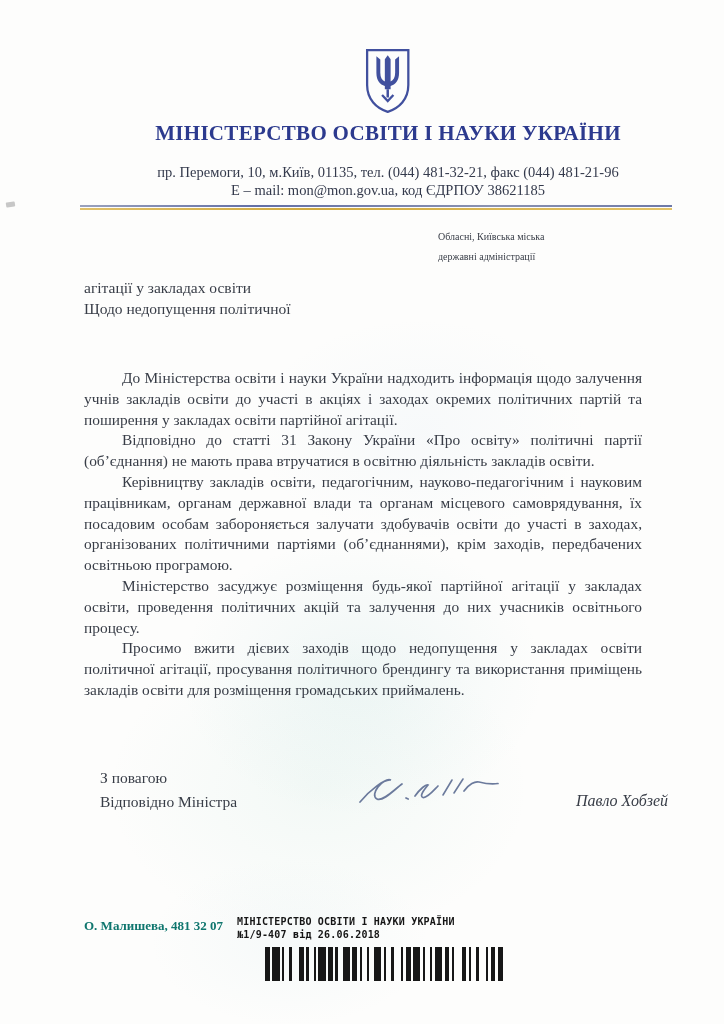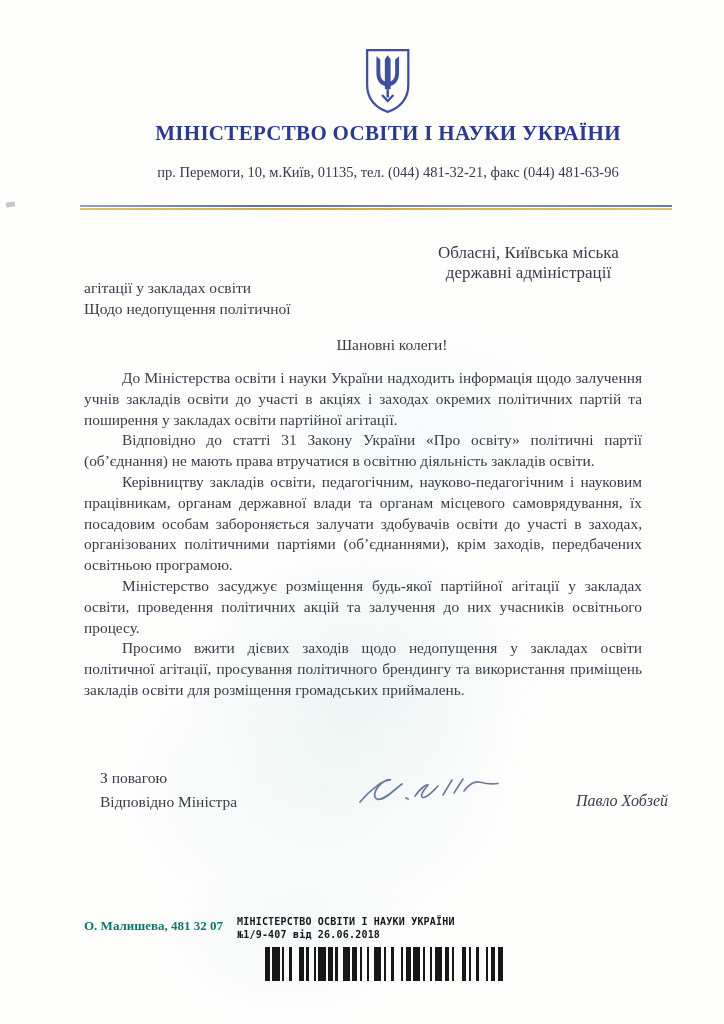--- a/index.html
+++ b/index.html
@@ -38,21 +38,21 @@
     color:#2c3a8e;
   }
   .addr{
     font-size:14.5px;line-height:18px;color:#343a4c;
   }
   .addr-first{margin-top:17px;}
   .divider{position:absolute;left:80px;right:52px;top:205px;}
   .d-blue{height:2px;background:linear-gradient(90deg,#9aa2bd,#626fa6 30%,#8b93b1 70%,#6d79a8);}
   .d-yellow{height:2px;margin-top:1px;background:linear-gradient(90deg,#e0c069,#cfa93f 40%,#e3c367);}
   
-  .recipient{position:absolute;left:438px;top:243px;font-size:17px;line-height:20px;text-align:center;}
+  .recipient{position:absolute;left:438px;top:227px;font-size:10px;line-height:20px;}
   .subject{position:absolute;left:84px;top:277px;font-size:15.5px;line-height:21px;}
   .salutation{
     position:absolute;left:84px;top:336px;width:558px;
     text-align:center;padding-left:58px;box-sizing:border-box;
     font-size:15.5px;
   }
   .body-text{
     position:absolute;left:84px;top:368px;width:558px;
     font-size:15.4px;line-height:20.8px;
     text-align:justify;
@@ -88,39 +88,39 @@
   <header class="letterhead">
     <div class="emblem">
       <svg viewBox="0 0 48 66" fill="none">
         <path d="M4 3 H44 V37 C44 51 35 59.5 24 63 C13 59.5 4 51 4 37 Z" stroke="#41509e" stroke-width="2.2"></path>
         <path d="M13 9 V25 C13 32.5 16.5 36.5 21.2 37.8 V41 H26.8 V37.8 C31.5 36.5 35 32.5 35 25 V9 L31.2 12.2 V25 C31.2 29.6 29.5 32.4 26.8 33.6 V12 L24 8 L21.2 12 V33.6 C18.5 32.4 16.8 29.6 16.8 25 V12.2 Z" fill="#41509e"></path>
         <path d="M24 41 V49" stroke="#41509e" stroke-width="2.4"></path>
         <path d="M18.5 46.5 L24 52.5 L29.5 46.5" stroke="#41509e" stroke-width="2.2"></path>
       </svg>
     </div>
     <h1 class="title">МІНІСТЕРСТВО ОСВІТИ І НАУКИ УКРАЇНИ</h1>
-    <div class="addr addr-first">пр. Перемоги, 10, м.Київ, 01135, тел. (044) 481-32-21, факс (044) 481-63-96</div>
+    <div class="addr addr-first">пр. Перемоги, 10, м.Київ, 01135, тел. (044) 481-32-21, факс (044) 481-21-96</div>
+    <div class="addr">Е – mail: mon@mon.gov.ua, код ЄДРПОУ 38621185</div>
   </header>
 
   <div class="divider">
     <div class="d-blue"></div>
     <div class="d-yellow"></div>
   </div>
 
   <div class="recipient">
     <div>Обласні, Київська міська</div>
     <div>державні адміністрації</div>
   </div>
 
   <div class="subject">
     <div>агітації у закладах освіти</div>
     <div>Щодо недопущення політичної</div>
   </div>
 
-  <div class="salutation">Шановні колеги!</div>
 
   <div class="body-text">
     <p>До Міністерства освіти і науки України надходить інформація щодо залучення учнів закладів освіти до участі в акціях і заходах окремих політичних партій та поширення у закладах освіти партійної агітації.</p>
     <p>Відповідно до статті 31 Закону України «Про освіту» політичні партії (об’єднання) не мають права втручатися в освітню діяльність закладів освіти.</p>
     <p>Керівництву закладів освіти, педагогічним, науково-педагогічним і науковим працівникам, органам державної влади та органам місцевого самоврядування, їх посадовим особам забороняється залучати здобувачів освіти до участі в заходах, організованих політичними партіями (об’єднаннями), крім заходів, передбачених освітньою програмою.</p>
     <p>Міністерство засуджує розміщення будь-якої партійної агітації у закладах освіти, проведення політичних акцій та залучення до них учасників освітнього процесу.</p>
     <p>Просимо вжити дієвих заходів щодо недопущення у закладах освіти політичної агітації, просування політичного брендингу та використання приміщень закладів освіти для розміщення громадських приймалень.</p>
   </div>
 
   <div class="sig-row">

